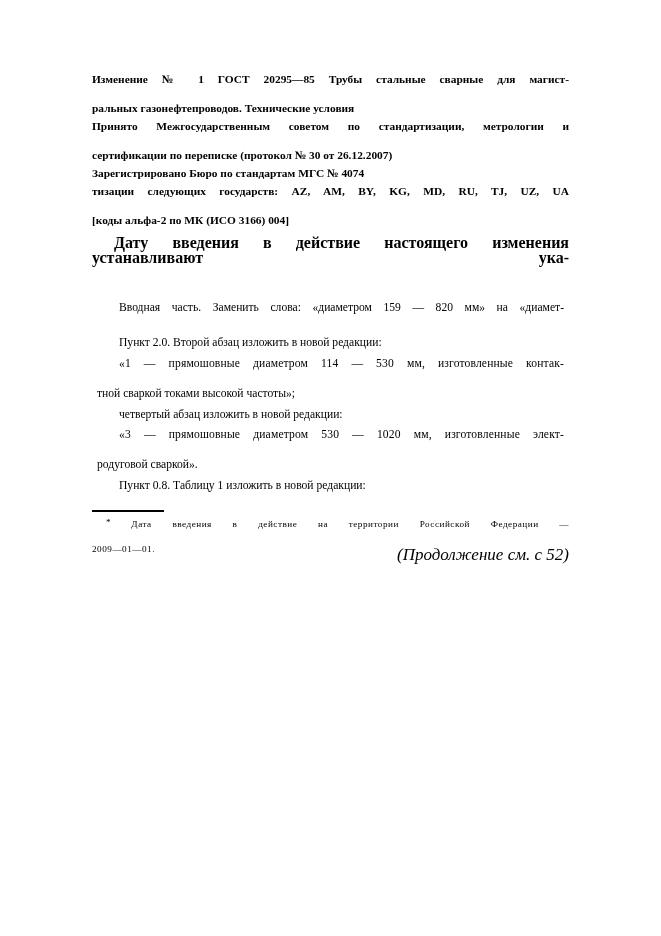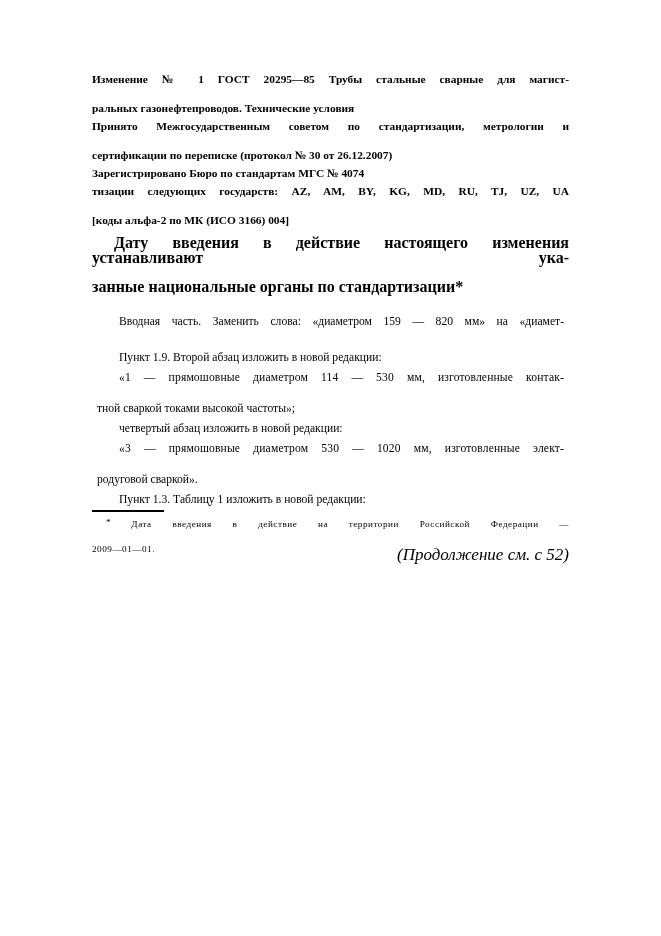--- a/index.html
+++ b/index.html
@@ -187,49 +187,48 @@
 
       <div class="head-para last-line-justify">
         <span class="lnj">тизации следующих государств: AZ, AM, BY, KG, MD, RU, TJ, UZ, UA</span>
         <span class="ln">[коды альфа-2 по МК (ИСО 3166) 004]</span>
       </div>
 
     </div>
 
     <div class="head-note">
       <span class="lnj">Дату введения в действие настоящего изменения устанавливают ука-</span>
-      <span class="ln">занные национальные органы по стандартизации*</span>
     </div>
 
     <div class="body-block">
 
       <div class="body-para">
         <span class="lnj">Вводная часть. Заменить слова: «диаметром 159 — 820 мм» на «диамет-</span>
       </div>
 
       <div class="body-para">
-        <span class="ln" style="text-indent:22px">Пункт 1.9. Второй абзац изложить в новой редакции:</span>
+        <span class="ln" style="text-indent:22px">Пункт 2.0. Второй абзац изложить в новой редакции:</span>
       </div>
 
       <div class="body-para wide">
         <span class="lnj">«1 — прямошовные диаметром 114 — 530 мм, изготовленные контак-</span>
         <span class="ln">тной сваркой токами высокой частоты»;</span>
       </div>
 
       <div class="body-para">
         <span class="ln" style="text-indent:22px">четвертый абзац изложить в новой редакции:</span>
       </div>
 
       <div class="body-para wide">
         <span class="lnj">«3 — прямошовные диаметром 530 — 1020 мм, изготовленные элект-</span>
         <span class="ln">родуговой сваркой».</span>
       </div>
 
       <div class="body-para">
-        <span class="ln" style="text-indent:22px">Пункт 1.3. Таблицу 1 изложить в новой редакции:</span>
+        <span class="ln" style="text-indent:22px">Пункт 0.8. Таблицу 1 изложить в новой редакции:</span>
       </div>
 
     </div>
 
   </div>
 
   <div class="footnote-rule"></div>
 
   <div class="footnote">
     <span class="lnj"><sup>*</sup> <span>Дата введения в действие на территории Российской Федерации —</span></span>

